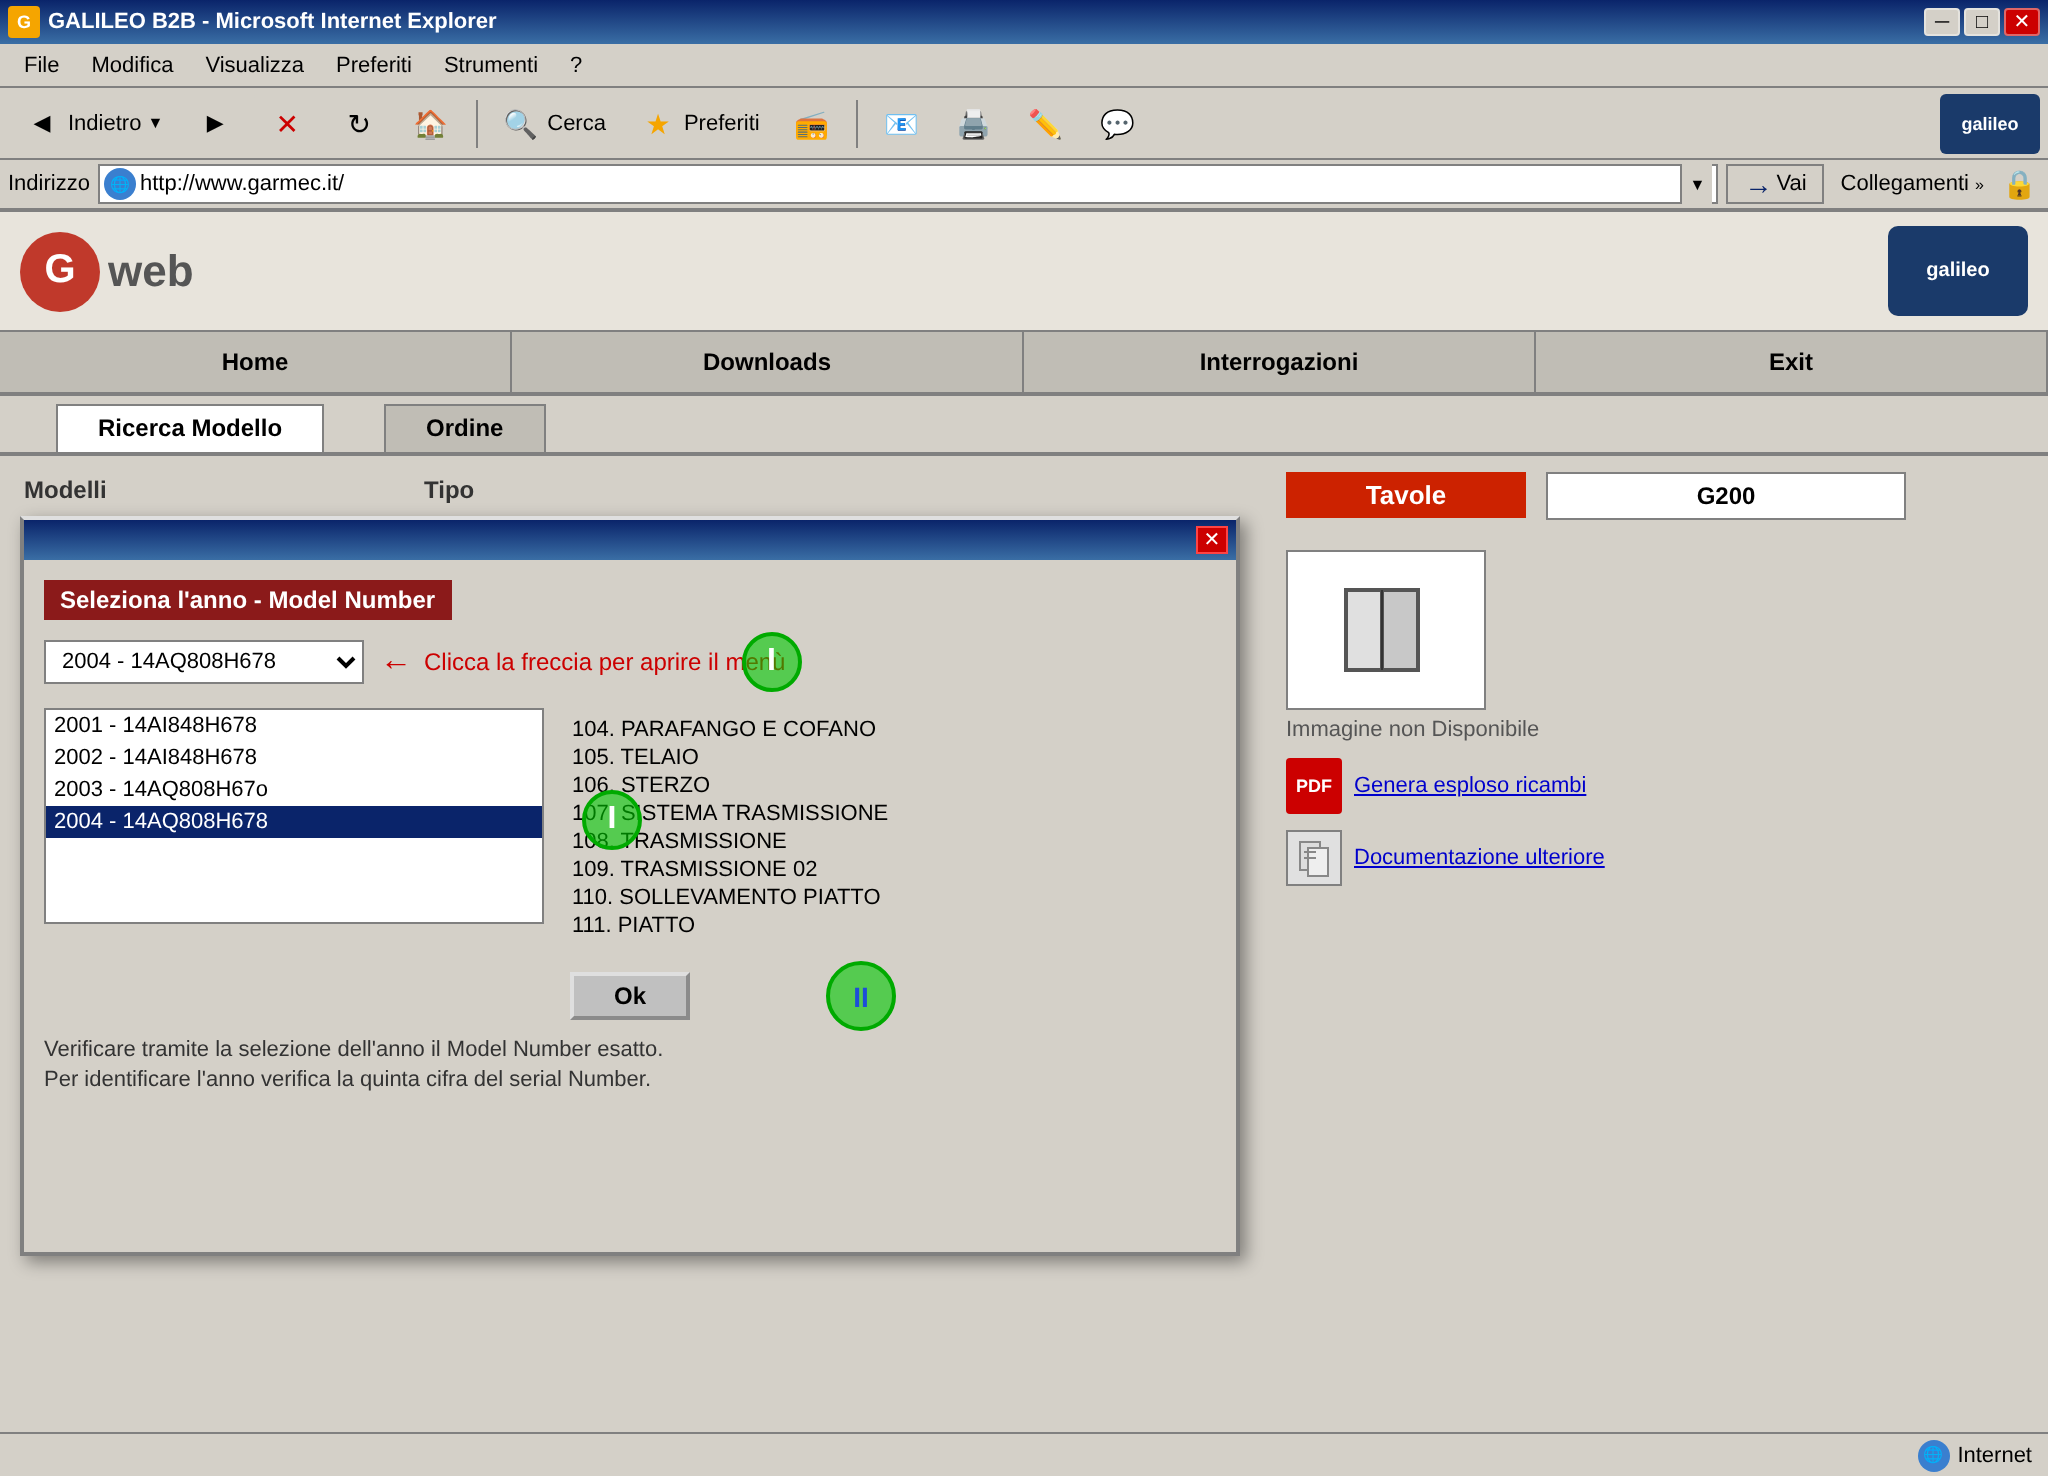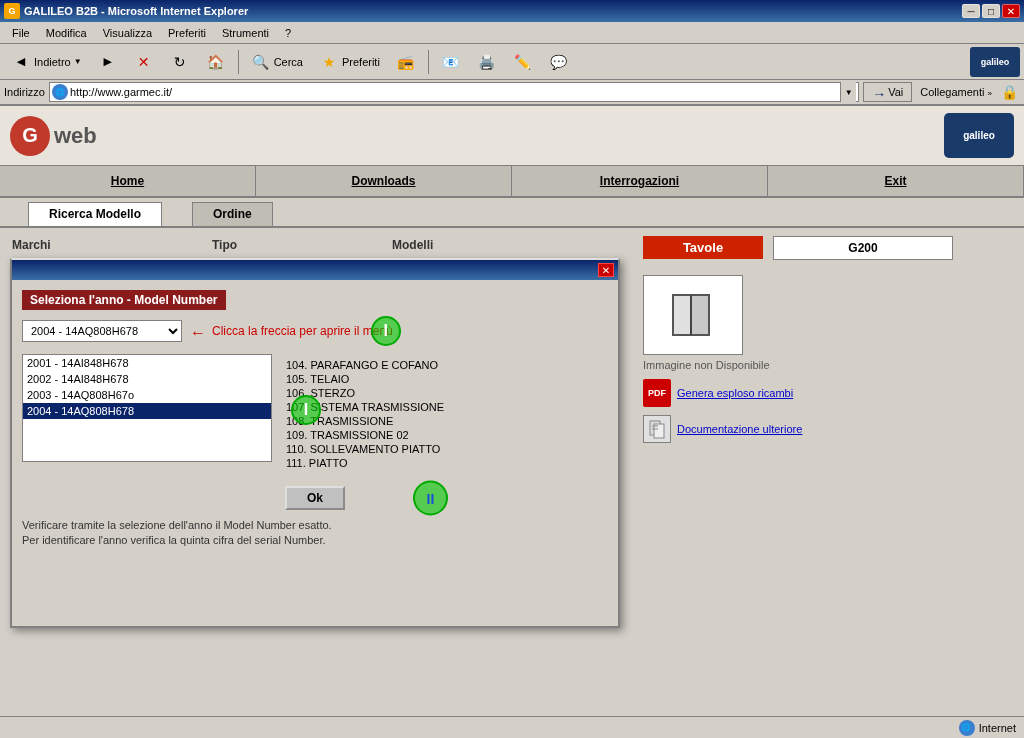--- a/index.html
+++ b/index.html
@@ -107,21 +107,20 @@
       display: flex; align-items: center; justify-content: center;
       color: white; font-size: 10px; font-weight: bold;
     }
 
     
     .nav-bar {
       background: #c0bdb5;
       height: 32px;
       display: flex;
       border-bottom: 2px solid #808080;
-      text-decoration: underline;
     }
     .nav-item {
       flex: 1; display: flex; align-items: center; justify-content: center;
       border-right: 1px solid #808080;
       font-size: 12px; font-weight: bold; cursor: pointer;
       background: #c0bdb5;
     }
 
     
     .tabs-bar {
@@ -504,23 +503,22 @@
 <div class="tabs-bar">
   <div class="tab active">Ricerca Modello</div>
   <div class="tab">Ordine</div>
 </div>
 
 <div class="content-area">
 
   <div class="left-panel">
 
     <div class="col-headers">
-      <span class="col-header col-marchi">Marchi</span>
+      <span class="col-header col-modelli">Modelli</span>
       <span class="col-header col-tipo">Tipo</span>
-      <span class="col-header col-modelli">Modelli</span>
     </div>
 
     <div class="dialog-overlay">
       <div class="dialog-title-bar">
         <span class="dialog-title-text"></span>
         <div class="dialog-close">✕</div>
       </div>
       <div class="dialog-body">
         
         <div class="year-selector-label">Seleziona l'anno - Model Number</div>

